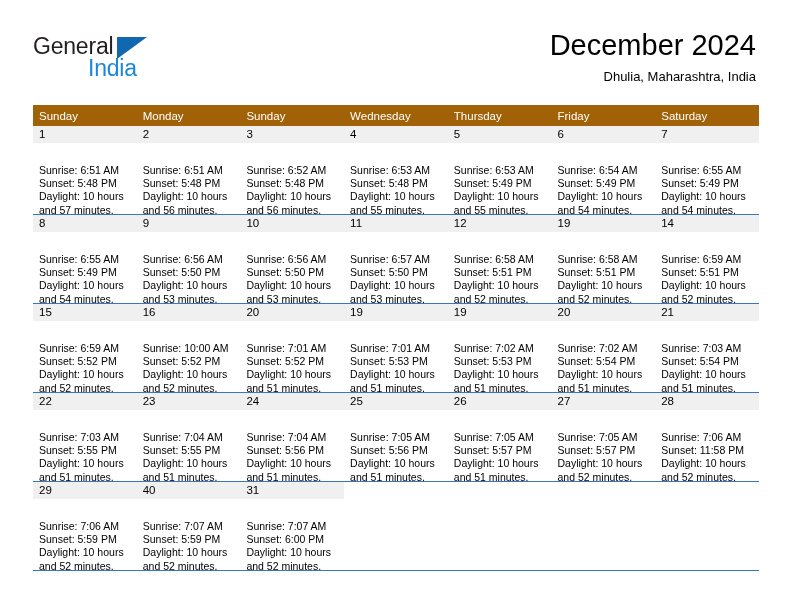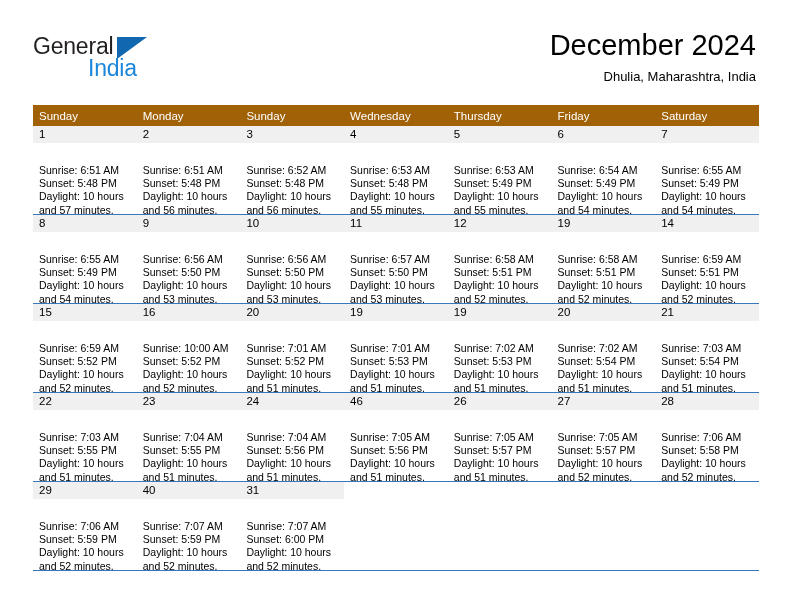--- a/index.html
+++ b/index.html
@@ -449,21 +449,21 @@
           <div class="cell-body">
             <div>Sunrise: 7:04 AM</div>
             <div>Sunset: 5:56 PM</div>
             <div>Daylight: 10 hours</div>
             <div>and 51 minutes.</div>
           </div>
         </div>
           </td>
         <td>
             <div class="cell">
-          <div class="cell-head">46</div>
+          <div class="cell-head">25</div>
           <div class="cell-body">
             <div>Sunrise: 7:05 AM</div>
             <div>Sunset: 5:56 PM</div>
             <div>Daylight: 10 hours</div>
             <div>and 51 minutes.</div>
           </div>
         </div>
           </td>
         <td>
             <div class="cell">
@@ -485,21 +485,21 @@
             <div>Daylight: 10 hours</div>
             <div>and 52 minutes.</div>
           </div>
         </div>
           </td>
         <td>
             <div class="cell">
           <div class="cell-head">28</div>
           <div class="cell-body">
             <div>Sunrise: 7:06 AM</div>
-            <div>Sunset: 5:58 PM</div>
+            <div>Sunset: 11:58 PM</div>
             <div>Daylight: 10 hours</div>
             <div>and 52 minutes.</div>
           </div>
         </div>
           </td>
       </tr>
 
       <tr class="week-row">
         <td>
             <div class="cell">

